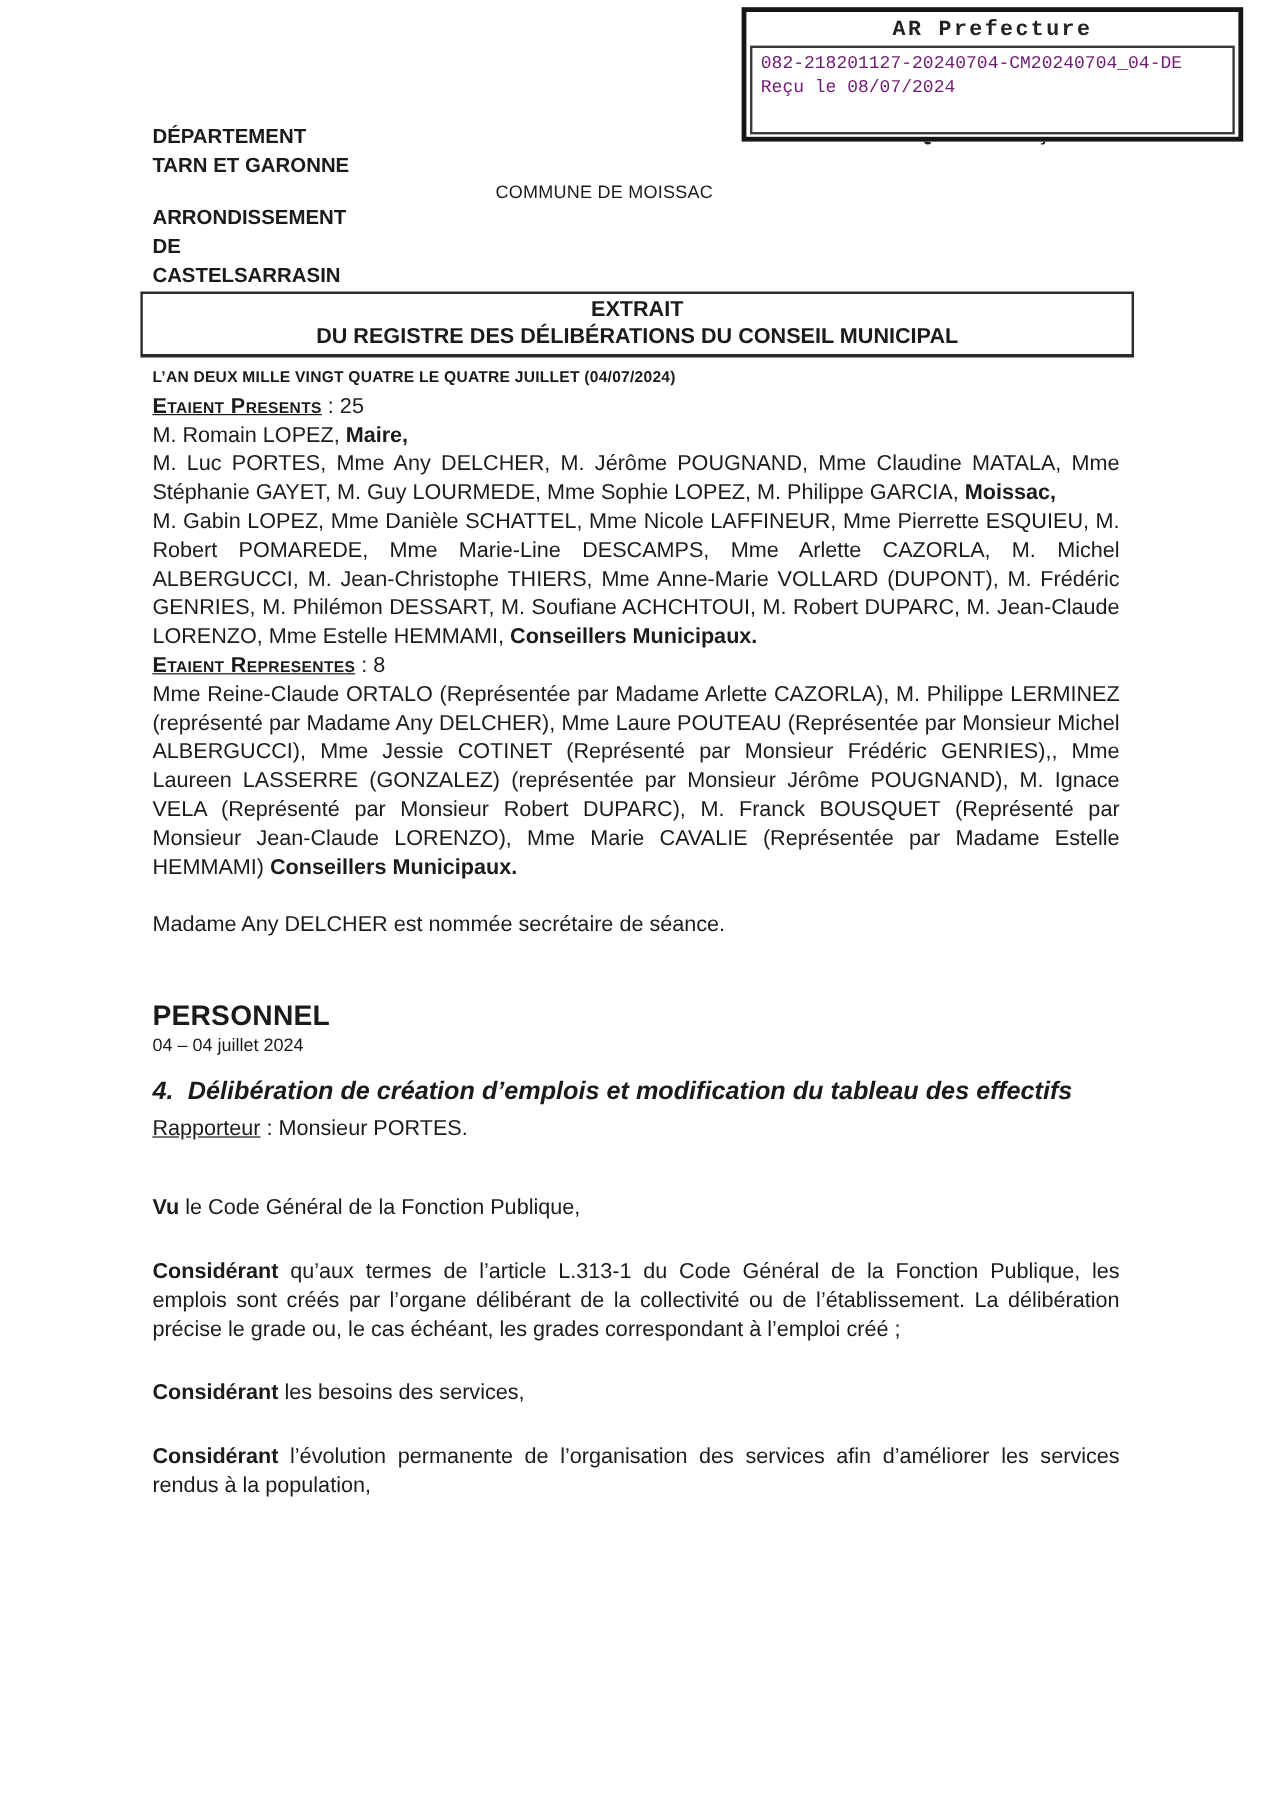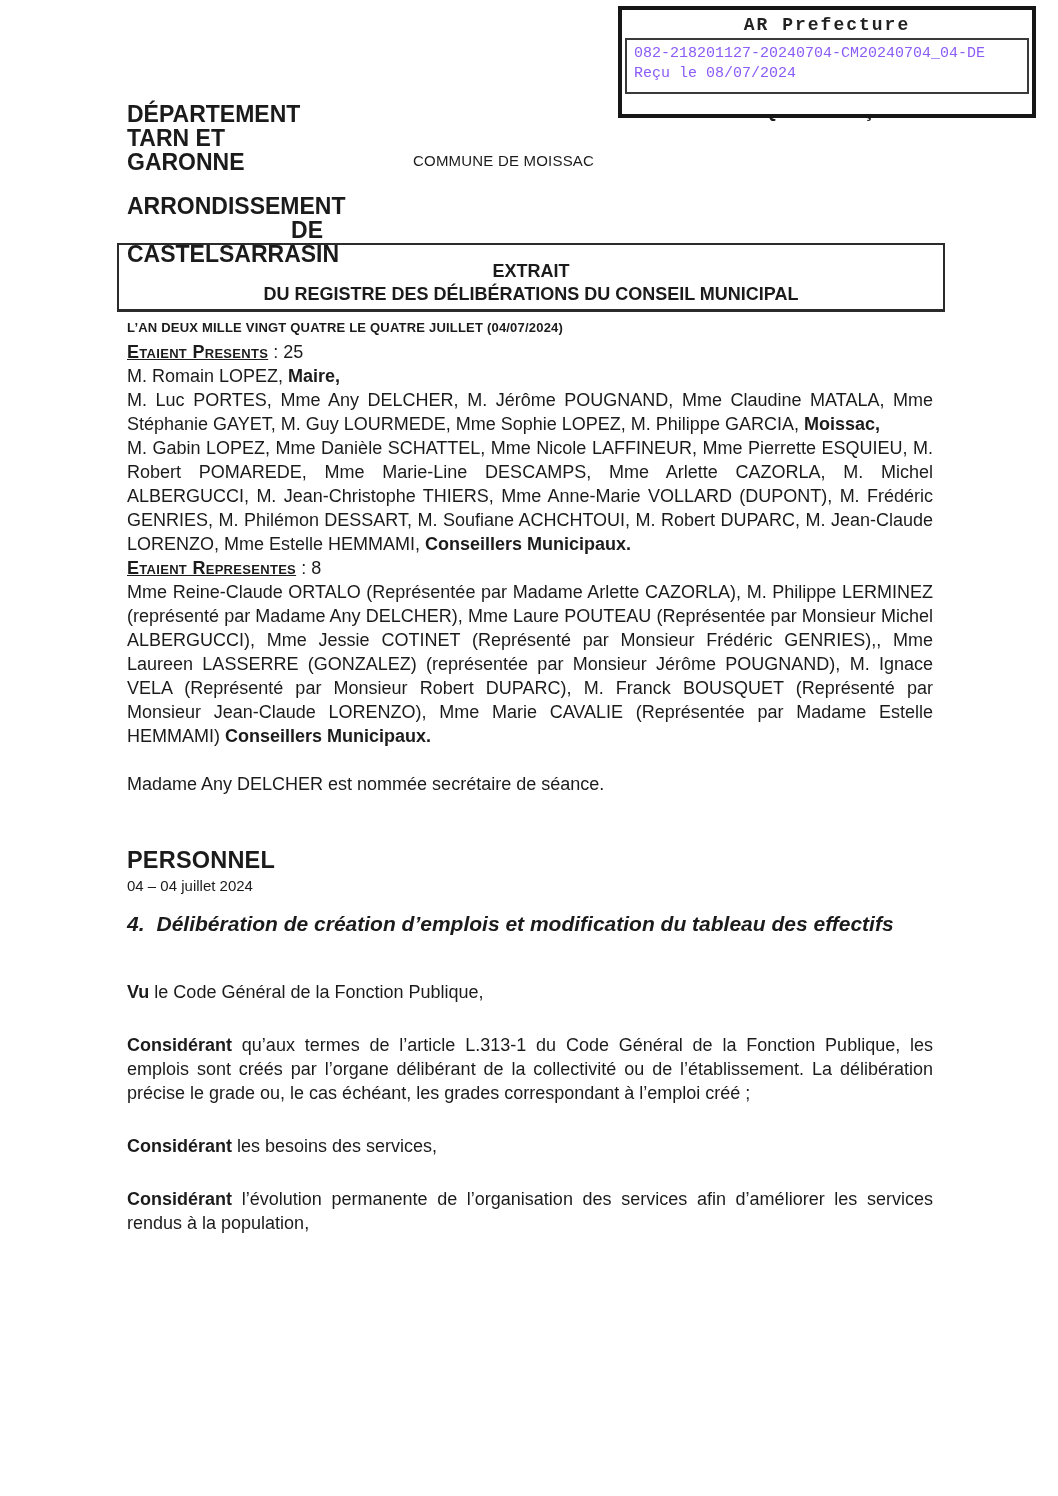--- a/index.html
+++ b/index.html
@@ -22,52 +22,52 @@
     padding:2px 3px;
   }
   .stamp-title {
     font-family:"Liberation Mono","DejaVu Sans Mono",monospace;
     font-weight:bold; font-size:18px; letter-spacing:2px;
     text-align:center; padding:3px 0 3px; color:#222;
   }
   .stamp-inner {
     border:2px solid #3a3a3a;
     font-family:"Liberation Mono","DejaVu Sans Mono",monospace;
-    font-size:15px; line-height:20px; color:#8b5cf6;
-    padding:4px 7px 8px;
+    font-size:15px; line-height:20px; color:#701a75;
+    padding:4px 7px 26px;
     white-space:nowrap; overflow:hidden;
   }
 
   
   .republique {
     position:absolute; left:570px; top:100px; width:460px;
     text-align:center; font-weight:bold; font-size:18.5px; z-index:1;
     letter-spacing:.3px;
   }
   .dept {
     position:absolute; left:127px; top:102px; width:196px;
-    font-weight:bold; font-size:23px; line-height:24px;
+    font-weight:bold; font-size:17px; line-height:24px;
   }
-  .dept .arr { margin-top:20px; text-align:right; }
+  .dept .arr { margin-top:20px; text-align:left; }
   .commune {
     position:absolute; left:413px; top:152px;
     font-weight:normal; font-size:15px; letter-spacing:.2px;
   }
 
   
   .content {
     position:absolute; left:127px; top:243px; width:806px;
     font-size:18px; line-height:24px;
   }
   .extrait-box {
     margin-left:-10px; width:828px;
     border:2px solid #2b2b2b;
     border-bottom:3px solid #2b2b2b;
     text-align:center; font-weight:bold;
-    padding:15px 4px 3px; line-height:23px;
+    padding:1px 4px 3px; line-height:23px;
     font-size:18px;
   }
   .date-line { font-weight:bold; font-size:13px; margin-top:4px; letter-spacing:.2px; }
   .just { text-align:justify; }
   .sc {
     font-variant:small-caps; font-weight:bold;
     text-decoration:underline; letter-spacing:.3px;
   }
   .secretaire { margin-top:24px; }
 
@@ -155,20 +155,24 @@
     <p class="secretaire">Madame Any DELCHER est nommée secrétaire de séance.</p>
 
     <div class="section-title">PERSONNEL</div>
     <div class="section-date">04 – 04 juillet 2024</div>
 
     <div class="item-heading">
       <span class="hnum">4.</span>
       <span>Délibération de création d’emplois et modification du tableau des effectifs</span>
     </div>
 
+    <div class="rapporteur">
+      <span class="u">Rapporteur</span>
+      <span>: Monsieur PORTES.</span>
+    </div>
 
     <p class="vu">
       <span class="b">Vu</span>
       <span>le Code Général de la Fonction Publique,</span>
     </p>
 
     <p class="considerant just">
       <span class="b">Considérant</span>
       <span>qu’aux termes de l’article L.313-1 du Code Général de la Fonction Publique, les emplois sont créés par l’organe délibérant de la collectivité ou de l’établissement. La délibération précise le grade ou, le cas échéant, les grades correspondant à l’emploi créé ;</span>
     </p>

